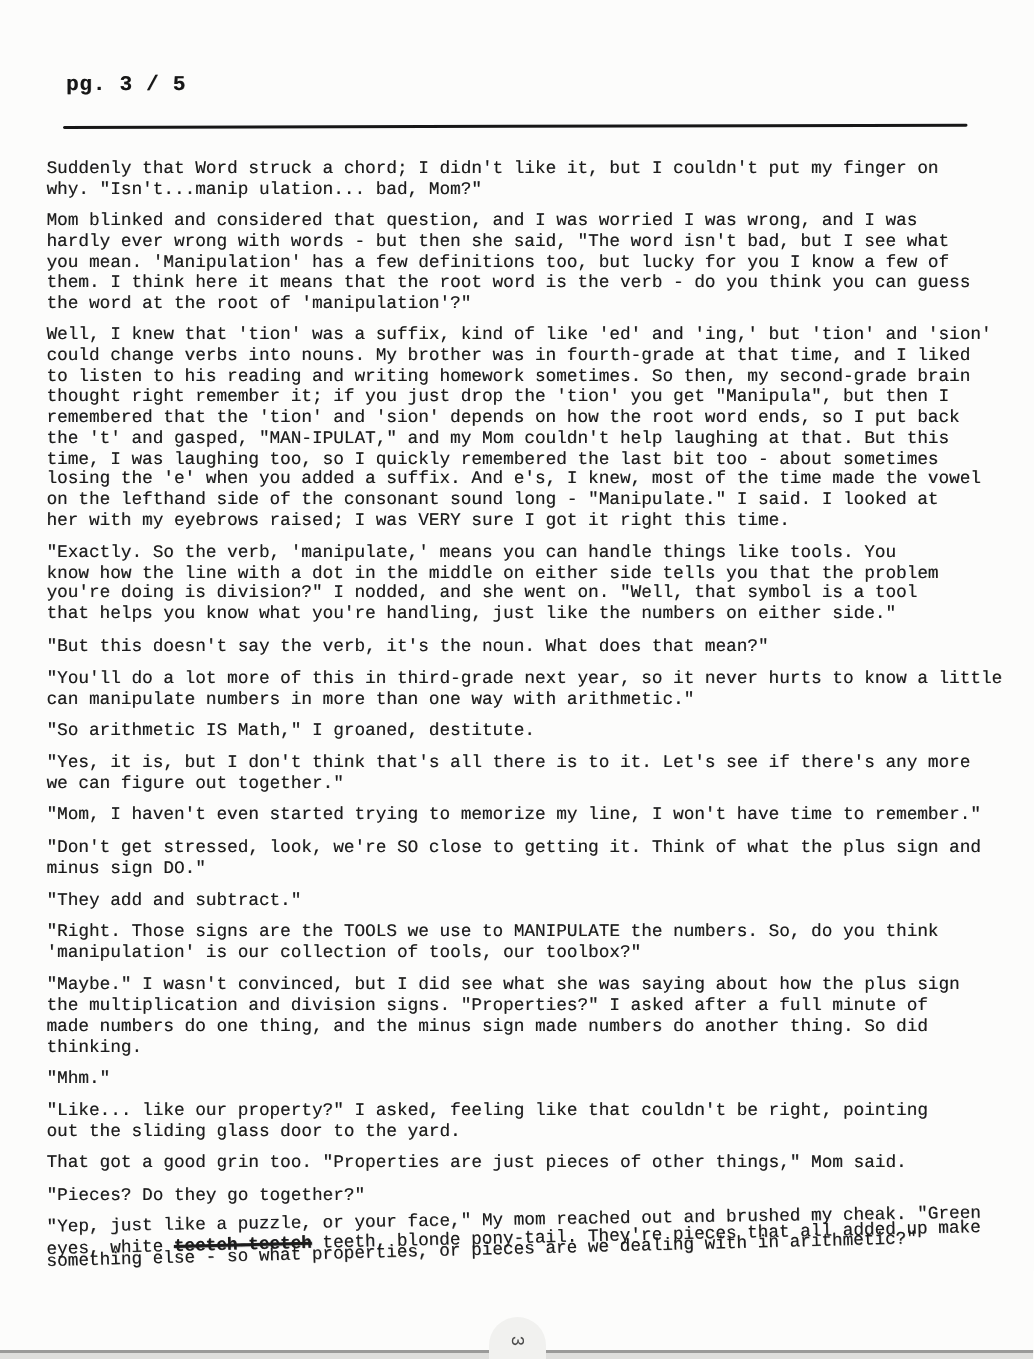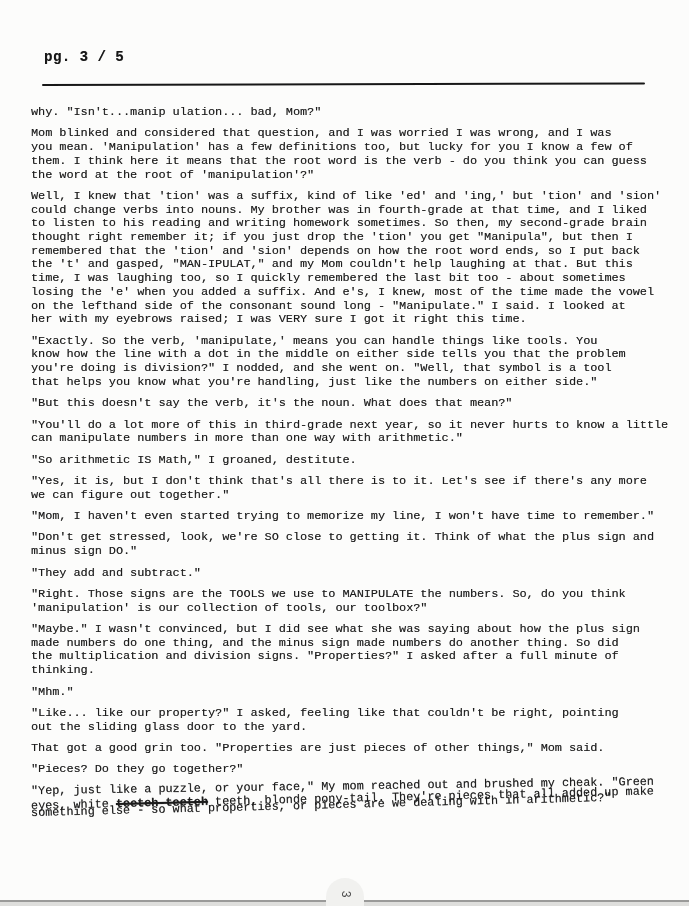--- a/index.html
+++ b/index.html
@@ -100,24 +100,26 @@
   }
 </style>
 </head>
 <body>
 
 <div class="page">
   <div class="page-label">pg. 3 / 5</div>
   <div class="header-rule"></div>
   <div class="doc-body">
       <div class="para">
+        <div class="line">Suddenly that Word struck a chord; I didn't like it, but I couldn't put my finger on</div>
         <div class="line">why. "Isn't...manip ulation... bad, Mom?"</div>
       </div>
       <div class="para">
         <div class="line">Mom blinked and considered that question, and I was worried I was wrong, and I was</div>
+        <div class="line">hardly ever wrong with words - but then she said, "The word isn't bad, but I see what</div>
         <div class="line">you mean. 'Manipulation' has a few definitions too, but lucky for you I know a few of</div>
         <div class="line">them. I think here it means that the root word is the verb - do you think you can guess</div>
         <div class="line">the word at the root of 'manipulation'?"</div>
       </div>
       <div class="para">
         <div class="line">Well, I knew that 'tion' was a suffix, kind of like 'ed' and 'ing,' but 'tion' and 'sion'</div>
         <div class="line">could change verbs into nouns. My brother was in fourth-grade at that time, and I liked</div>
         <div class="line">to listen to his reading and writing homework sometimes. So then, my second-grade brain</div>
         <div class="line">thought right remember it; if you just drop the 'tion' you get "Manipula", but then I</div>
         <div class="line">remembered that the 'tion' and 'sion' depends on how the root word ends, so I put back</div>
@@ -156,22 +158,22 @@
       </div>
       <div class="para">
         <div class="line">"They add and subtract."</div>
       </div>
       <div class="para">
         <div class="line">"Right. Those signs are the TOOLS we use to MANIPULATE the numbers. So, do you think</div>
         <div class="line">'manipulation' is our collection of tools, our toolbox?"</div>
       </div>
       <div class="para">
         <div class="line">"Maybe." I wasn't convinced, but I did see what she was saying about how the plus sign</div>
+        <div class="line">the multiplication and division signs. "Properties?" I asked after a full minute of</div>
         <div class="line">made numbers do one thing, and the minus sign made numbers do another thing. So did</div>
-        <div class="line">the multiplication and division signs. "Properties?" I asked after a full minute of</div>
         <div class="line">thinking.</div>
       </div>
       <div class="para">
         <div class="line">"Mhm."</div>
       </div>
       <div class="para">
         <div class="line">"Like... like our property?" I asked, feeling like that couldn't be right, pointing</div>
         <div class="line">out the sliding glass door to the yard.</div>
       </div>
       <div class="para">

